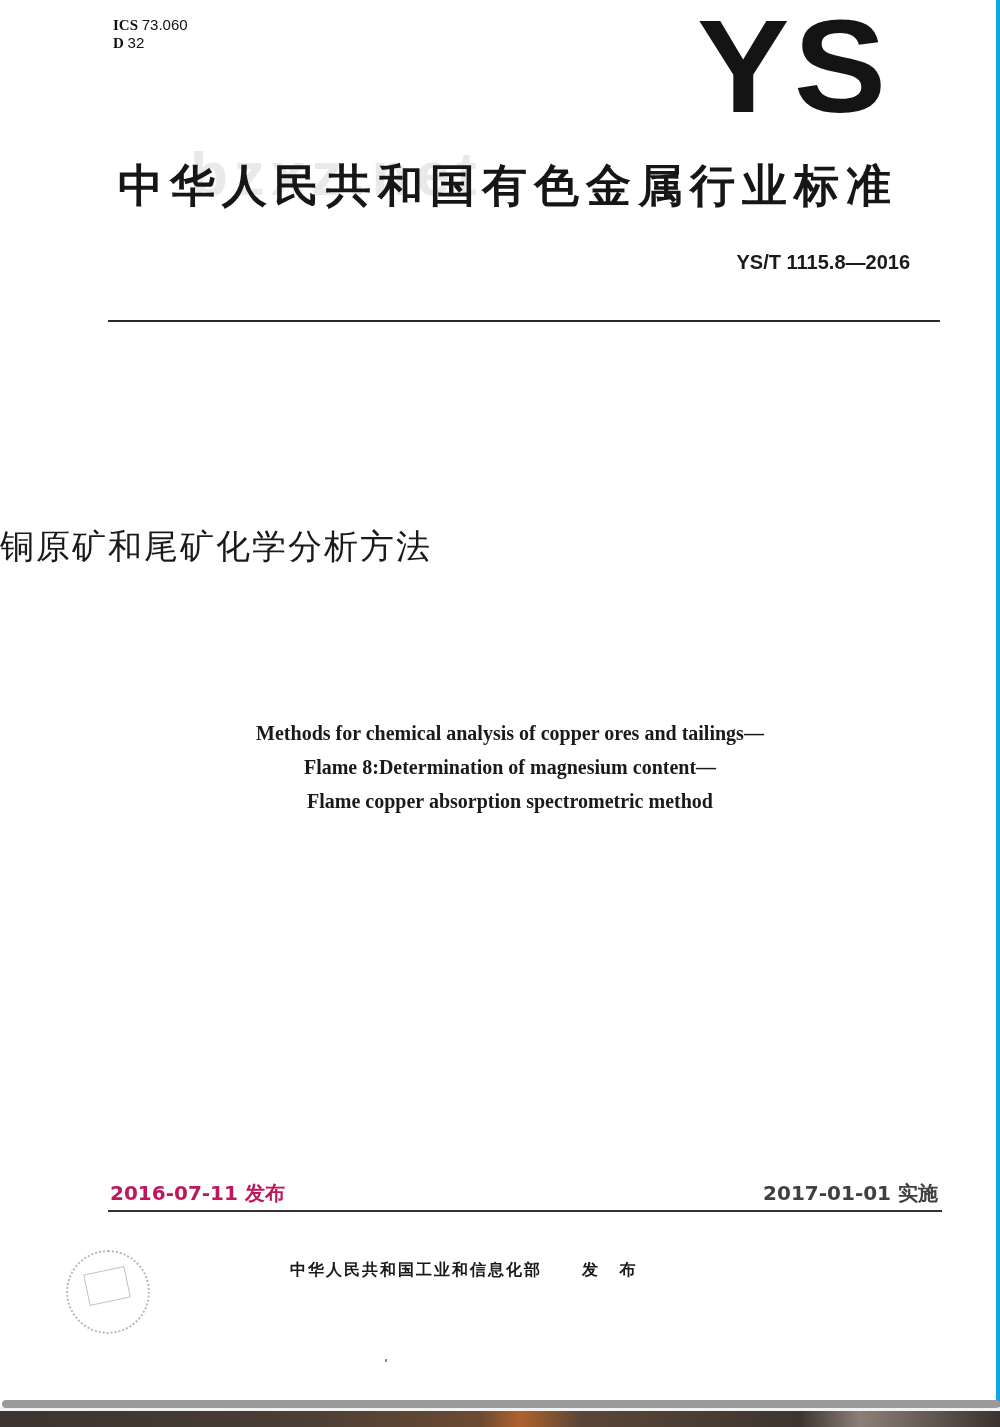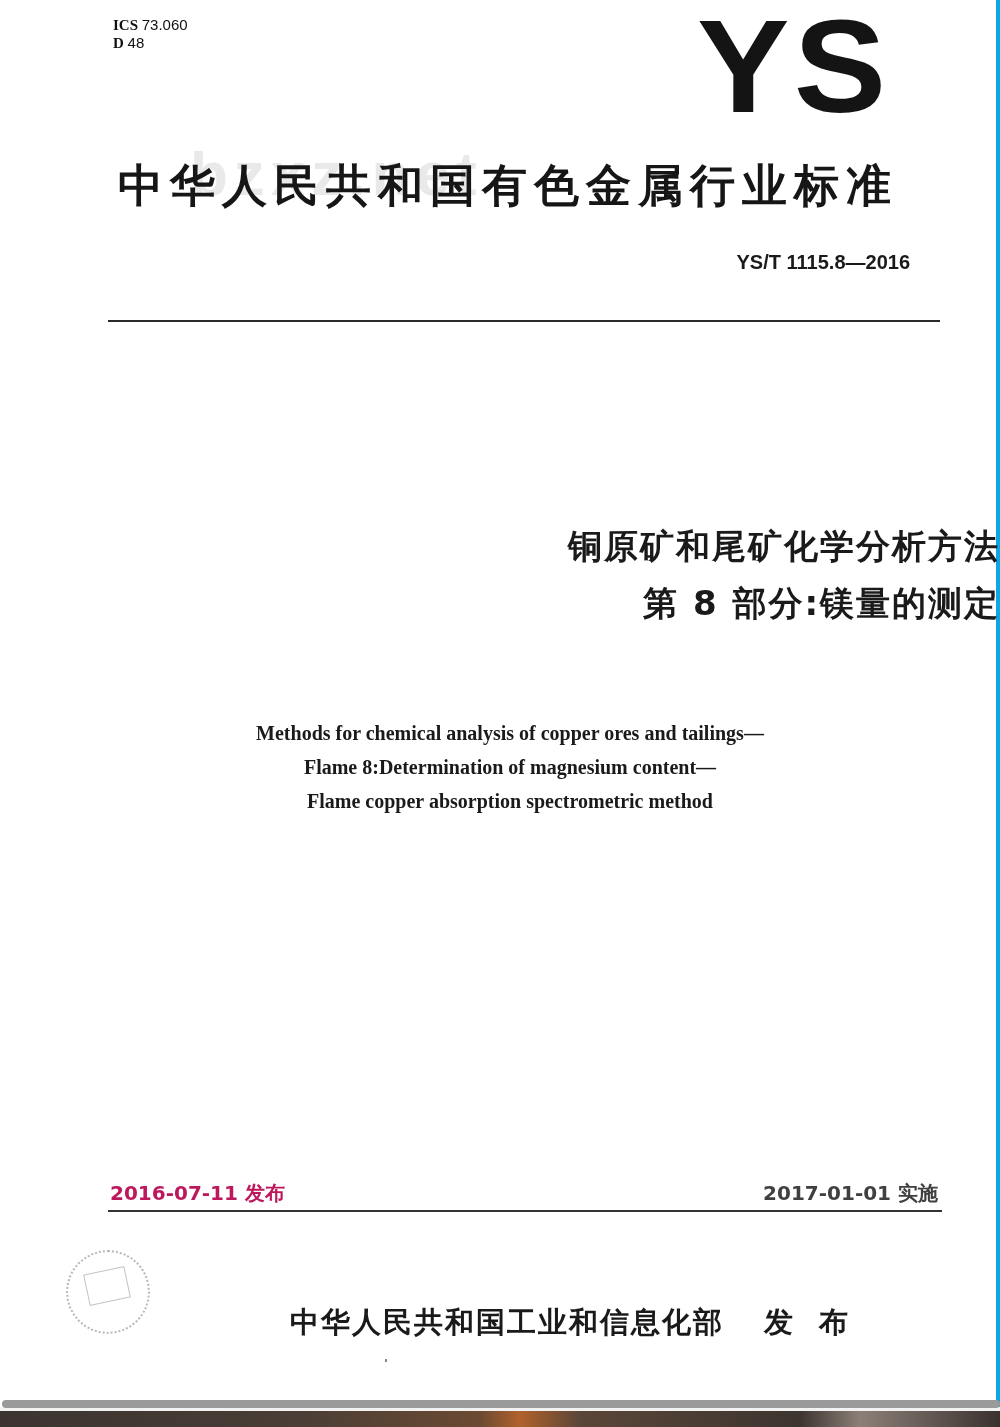--- a/index.html
+++ b/index.html
@@ -31,37 +31,37 @@
   .org-title {
     left: 118px; top: 158px; width: 820px; font-size: 45px; font-weight: bold;
     letter-spacing: 7px; color: #161616; line-height: 56px;
   }
   .std-code {
     right: 86px; top: 251px; font-family: "Liberation Sans", sans-serif;
     font-size: 20px; font-weight: bold; color: #1a1a1a; margin-left: 18px;
   }
   .rule-top { left: 108px; top: 320px; width: 832px; height: 2px; background: #2a2a2a; }
   .cn-title {
-    left: 0; top: 518px; width: 1000px; text-align: right;
-    font-size: 34px; font-weight: bold; line-height: 57px; letter-spacing: 2px; color: #1a1a1a;
+    left: 0; top: 518px; width: 1000px; text-align: left;
+    font-size: 34px; font-weight: normal; line-height: 57px; letter-spacing: 2px; color: #1a1a1a;
   }
   .en-title {
     left: 0; top: 716px; width: 1000px; text-align: center;
     font-family: "Liberation Serif", serif; font-size: 20px; font-weight: bold;
     line-height: 34px; color: #1a1a1a; margin-left: 10px;
   }
   .date-left {
     left: 110px; top: 1180px; font-size: 20px; font-weight: bold; color: #be185d;
   }
   .date-right {
     right: 58px; top: 1180px; font-size: 20px; font-weight: bold; color: #404040;
   }
   .rule-bottom { left: 108px; top: 1210px; width: 834px; height: 2px; background: #333; }
   .publisher {
-    left: 290px; top: 1260px; font-size: 29px; font-weight: bold; color: #1a1a1a; letter-spacing: 2px; margin-top: 43px;
+    left: 290px; top: 1260px; font-size: 16px; font-weight: bold; color: #1a1a1a; letter-spacing: 2px;
   }
   .publisher .release { margin-left: 40px; letter-spacing: 8px; }
   .stamp {
     left: 66px; top: 1250px; width: 80px; height: 80px; border-radius: 50%;
     border: 2px dotted #9a9a9a; opacity: 0.7;
   }
   .stamp-inner {
     position: absolute; left: 18px; top: 18px; width: 40px; height: 30px;
     border: 1px solid #aaa; transform: rotate(-12deg);
   }
@@ -82,37 +82,36 @@
 
 <div class="page">
 
   <div class="abs ics">
     <div>
       <span>ICS</span>
       <span class="num">73.060</span>
     </div>
     <div>
       <span>D</span>
-      <span class="num">48</span>
+      <span class="num">32</span>
     </div>
   </div>
 
   <div class="abs logo">YS</div>
 
   <div class="abs watermark">bzxz.net</div>
 
   <div class="abs org-title">中华人民共和国有色金属行业标准</div>
 
   <div class="abs std-code">YS/T 1115.8—2016</div>
 
   <div class="abs rule-top"></div>
 
   <div class="abs cn-title">
     <div>铜原矿和尾矿化学分析方法</div>
-    <div>第 8 部分:镁量的测定</div>
   </div>
 
   <div class="abs en-title">
     <div>Methods for chemical analysis of copper ores and tailings—</div>
     <div>Flame 8:Determination of magnesium content—</div>
     <div>Flame copper absorption spectrometric method</div>
   </div>
 
   <div class="abs date-left">2016-07-11 发布</div>
   <div class="abs date-right">2017-01-01 实施</div>

